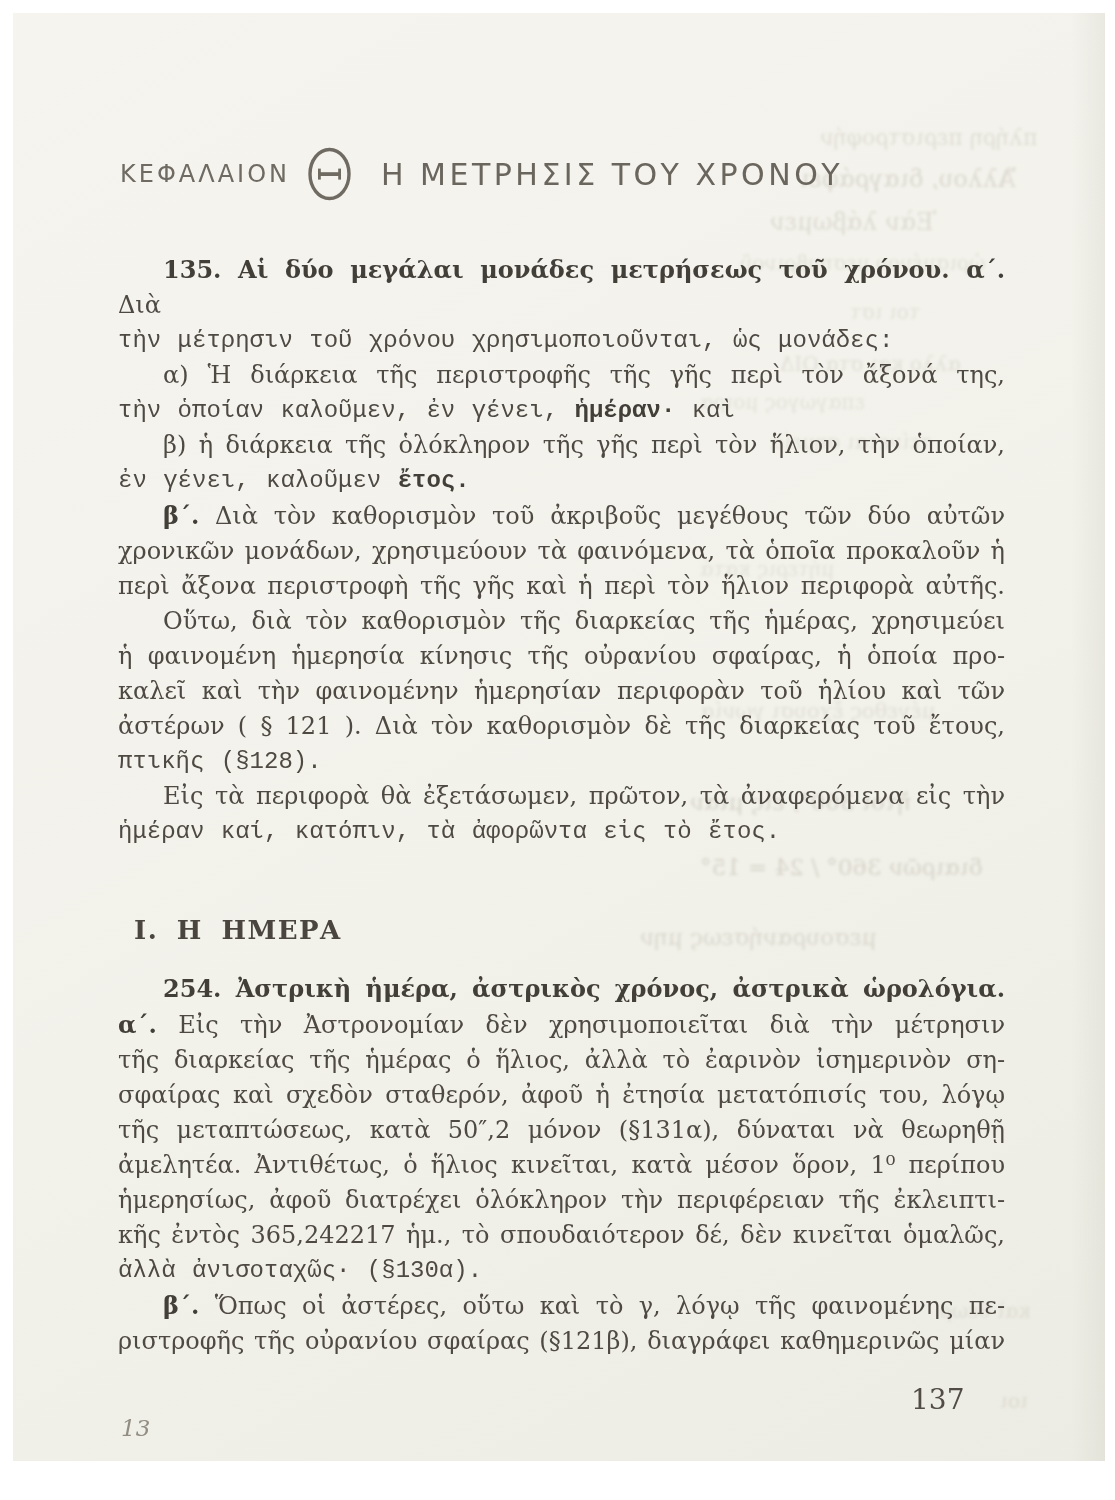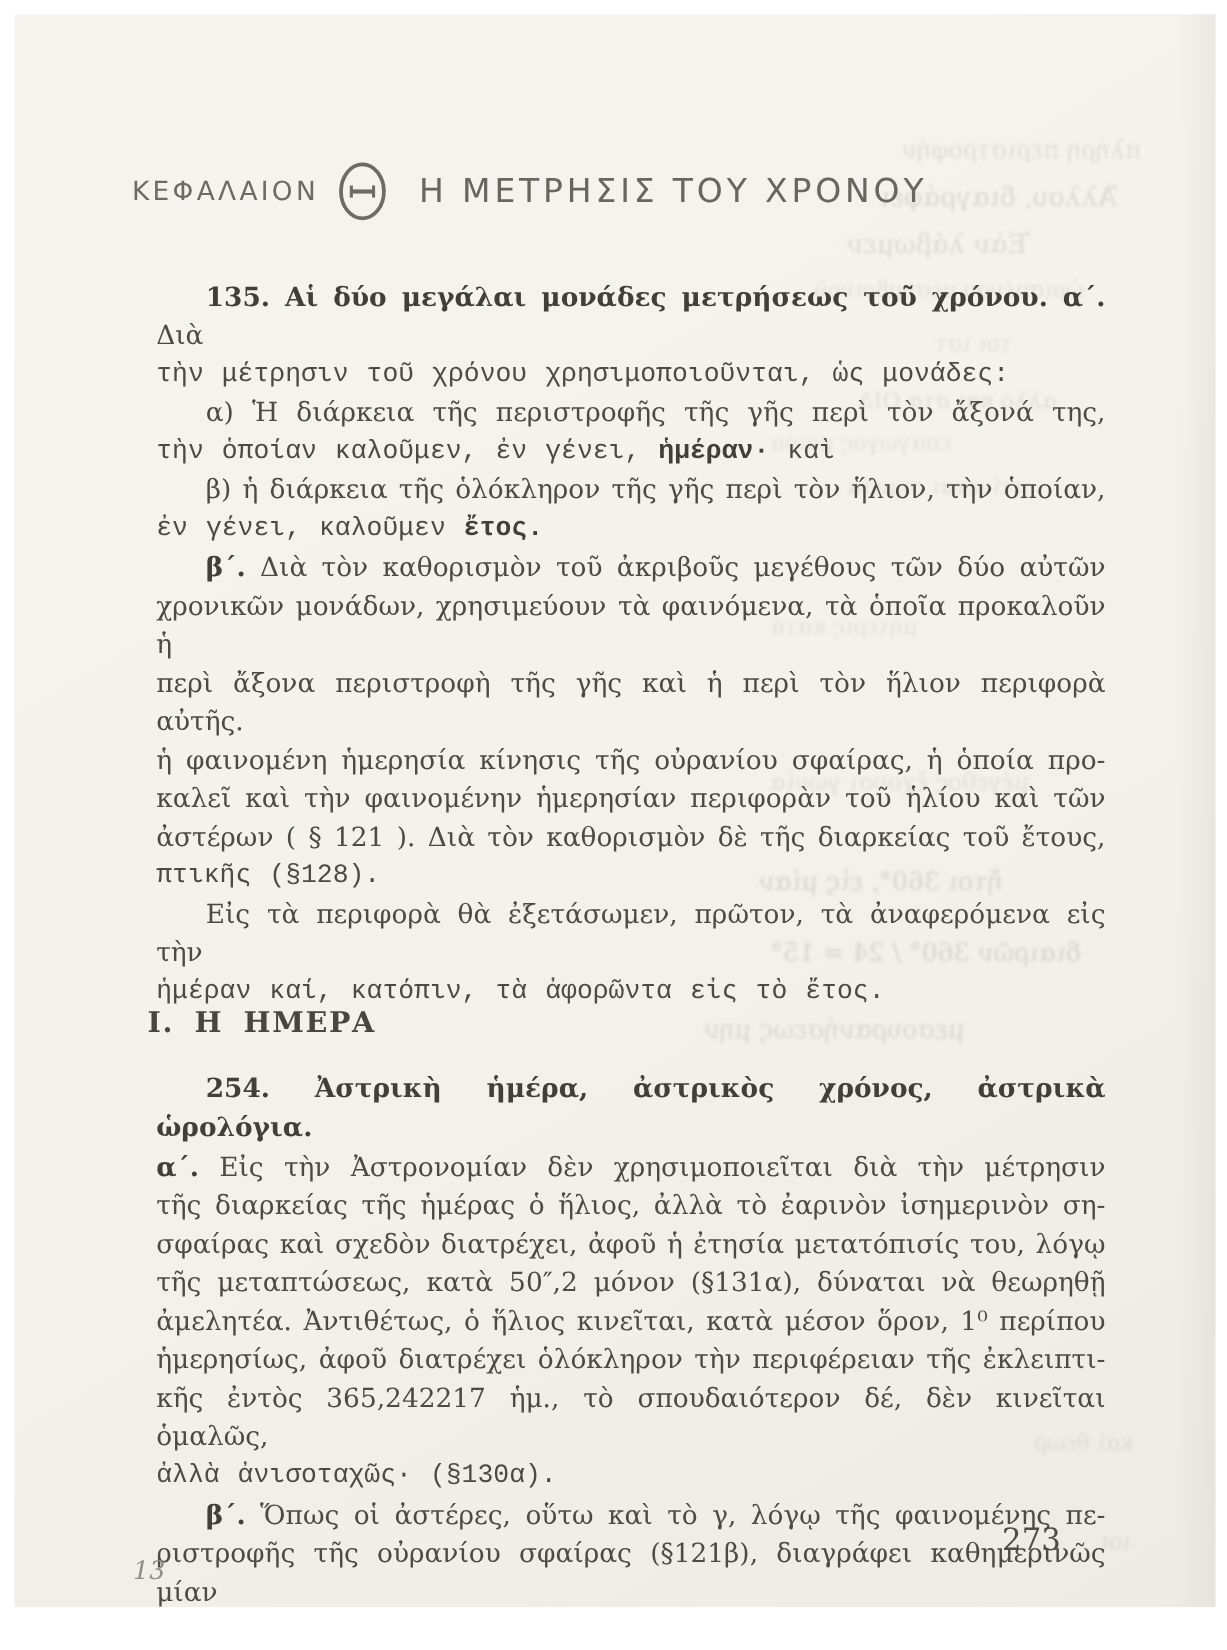--- a/index.html
+++ b/index.html
@@ -53,21 +53,21 @@
 
   
   .para{
     position:absolute;left:105px;width:887px;z-index:2;
     color:#4e4a43;font-size:24px;word-spacing:2px;
   }
   #p135{top:239px;}
   #p135 .line{line-height:35px;}
   #p136{top:958px;}
   #p136 .line{line-height:35px;}
-  .line{text-align:justify;text-align-last:justify;margin-left:24px;}
+  .line{text-align:justify;text-align-last:justify;}
   .line.no-just{text-align-last:left;font-family:Liberation Mono, monospace;}
   .line.indent{text-indent:45px;}
   .b{font-weight:bold;color:#423e38;}
 
   
   .section-heading{
     position:absolute;left:105px;top:886px;z-index:2;margin:16px;
     font-size:26px;font-weight:bold;color:#4a463f;
     letter-spacing:1.5px;word-spacing:8px;
     font-family:"DejaVu Serif","DejaVu Sans",serif;
@@ -122,40 +122,41 @@
   <section class="para" id="p135">
       <div class="line indent"><span class="b">135. Αἱ δύο μεγάλαι μονάδες μετρήσεως τοῦ χρόνου. α΄.</span><span> Διὰ</span></div>
       <div class="line no-just"><span>τὴν μέτρησιν τοῦ χρόνου χρησιμοποιοῦνται, ὡς μονάδες:</span></div>
       <div class="line indent"><span>α) Ἡ διάρκεια τῆς περιστροφῆς τῆς γῆς περὶ τὸν ἄξονά της,</span></div>
       <div class="line no-just"><span>τὴν ὁποίαν καλοῦμεν, ἐν γένει, </span><span class="b">ἡμέραν·</span><span> καὶ</span></div>
       <div class="line indent"><span>β) ἡ διάρκεια τῆς ὁλόκληρον τῆς γῆς περὶ τὸν ἥλιον, τὴν ὁποίαν,</span></div>
       <div class="line no-just"><span>ἐν γένει, καλοῦμεν </span><span class="b">ἔτος.</span></div>
       <div class="line indent"><span class="b">β΄.</span><span> Διὰ τὸν καθορισμὸν τοῦ ἀκριβοῦς μεγέθους τῶν δύο αὐτῶν</span></div>
       <div class="line"><span>χρονικῶν μονάδων, χρησιμεύουν τὰ φαινόμενα, τὰ ὁποῖα προκαλοῦν ἡ</span></div>
       <div class="line"><span>περὶ ἄξονα περιστροφὴ τῆς γῆς καὶ ἡ περὶ τὸν ἥλιον περιφορὰ αὐτῆς.</span></div>
+      <div class="line indent"><span>Οὕτω, διὰ τὸν καθορισμὸν τῆς διαρκείας τῆς ἡμέρας, χρησιμεύει</span></div>
       <div class="line"><span>ἡ φαινομένη ἡμερησία κίνησις τῆς οὐρανίου σφαίρας, ἡ ὁποία προ-</span></div>
       <div class="line"><span>καλεῖ καὶ τὴν φαινομένην ἡμερησίαν περιφορὰν τοῦ ἡλίου καὶ τῶν</span></div>
       <div class="line"><span>ἀστέρων ( § 121 ). Διὰ τὸν καθορισμὸν δὲ τῆς διαρκείας τοῦ ἔτους,</span></div>
       <div class="line no-just"><span>πτικῆς (§128).</span></div>
       <div class="line indent"><span>Εἰς τὰ περιφορὰ θὰ ἐξετάσωμεν, πρῶτον, τὰ ἀναφερόμενα εἰς τὴν</span></div>
       <div class="line no-just"><span>ἡμέραν καί, κατόπιν, τὰ ἀφορῶντα εἰς τὸ ἔτος.</span></div>
     </section>
 
   <h2 class="section-heading">Ι. Η ΗΜΕΡΑ</h2>
 
   <section class="para" id="p136">
       <div class="line indent"><span class="b">254. Ἀστρικὴ ἡμέρα, ἀστρικὸς χρόνος, ἀστρικὰ ὡρολόγια.</span></div>
       <div class="line"><span class="b">α΄.</span><span> Εἰς τὴν Ἀστρονομίαν δὲν χρησιμοποιεῖται διὰ τὴν μέτρησιν</span></div>
       <div class="line"><span>τῆς διαρκείας τῆς ἡμέρας ὁ ἥλιος, ἀλλὰ τὸ ἐαρινὸν ἰσημερινὸν ση-</span></div>
-      <div class="line"><span>σφαίρας καὶ σχεδὸν διατρέχει, ἀφοῦ ἡ ἐτησία μετατόπισίς του, λόγῳ</span></div>
+      <div class="line"><span>σφαίρας καὶ σχεδὸν σταθερόν, ἀφοῦ ἡ ἐτησία μετατόπισίς του, λόγῳ</span></div>
       <div class="line"><span>τῆς μεταπτώσεως, κατὰ 50″,2 μόνον (§131α), δύναται νὰ θεωρηθῇ</span></div>
       <div class="line"><span>ἀμελητέα. Ἀντιθέτως, ὁ ἥλιος κινεῖται, κατὰ μέσον ὅρον, 1⁰ περίπου</span></div>
       <div class="line"><span>ἡμερησίως, ἀφοῦ διατρέχει ὁλόκληρον τὴν περιφέρειαν τῆς ἐκλειπτι-</span></div>
       <div class="line"><span>κῆς ἐντὸς 365,242217 ἡμ., τὸ σπουδαιότερον δέ, δὲν κινεῖται ὁμαλῶς,</span></div>
       <div class="line no-just"><span>ἀλλὰ ἀνισοταχῶς· (§130α).</span></div>
       <div class="line indent"><span class="b">β΄.</span><span> Ὅπως οἱ ἀστέρες, οὕτω καὶ τὸ γ, λόγῳ τῆς φαινομένης πε-</span></div>
       <div class="line"><span>ριστροφῆς τῆς οὐρανίου σφαίρας (§121β), διαγράφει καθημερινῶς μίαν</span></div>
     </section>
 
   <div class="sig">13</div>
-  <div class="pageno">273</div>
+  <div class="pageno">137</div>
 
 </div>
 
 </body></html>

